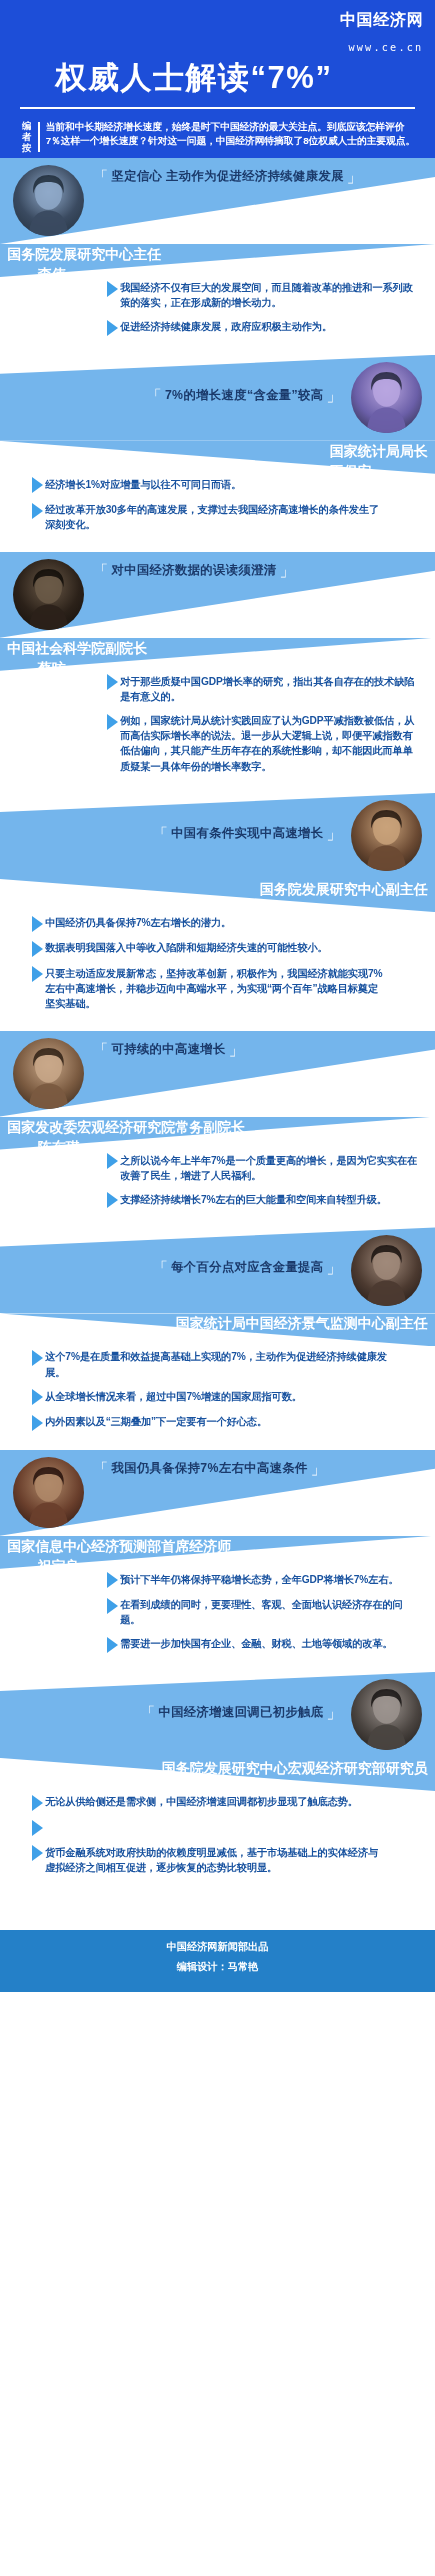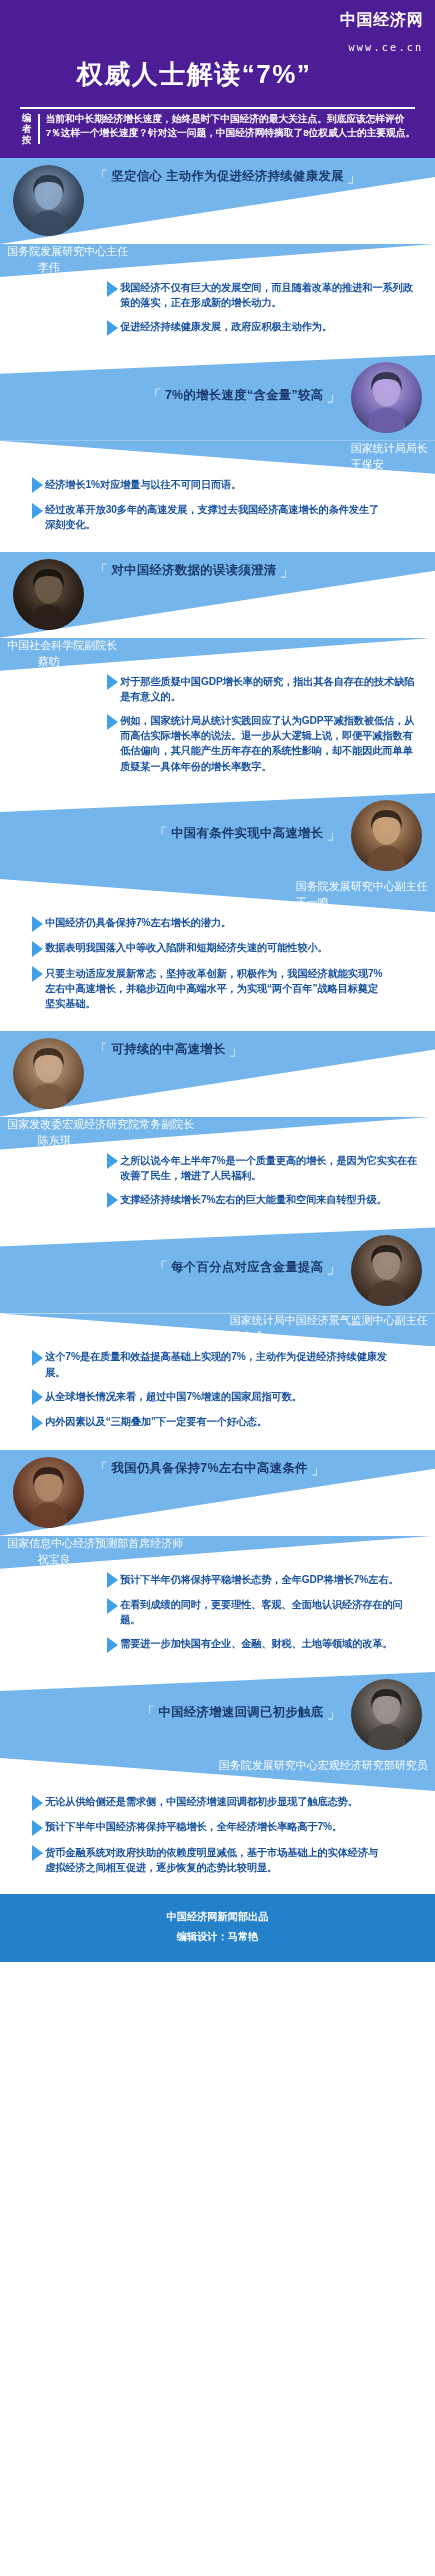--- a/index.html
+++ b/index.html
@@ -15,21 +15,21 @@
   .page {
     width: 435px;
     position: relative;
     background: #ffffff;
     overflow: hidden;
   }
 
   
   .header {
     position: relative;
-    background: #4c1d95;
+    background: #1d4ed8;
     padding: 0 0 10.2px 0;
     height: 158px;
     box-sizing: border-box;
   }
   .brand {
     position: absolute;
     top: 11.6px;
     right: 11.6px;
     text-align: right;
     color: #ffffff;
@@ -48,35 +48,35 @@
     color: #ffffff;
     font-family: "DejaVu Sans Mono", monospace;
   }
   .main-title {
     position: absolute;
     top: 57px;
     left: 0;
     width: 388px;
     text-align: center;
     color: #ffffff;
-    font-size: 26px;
+    font-size: 31px;
     font-weight: bold;
     letter-spacing: 1.5px;
   }
   .title-rule {
     position: absolute;
     top: 107px;
     left: 20.3px;
     width: 395px;
     height: 2.2px;
     background: #ffffff;
   }
   .editor-note {
     position: absolute;
-    top: 112px;
+    top: 120px;
     left: 20.3px;
     width: 397px;
     display: flex;
     align-items: flex-start;
   }
   .editor-tag {
     color: #ffffff;
     font-size: 9.4px;
     font-weight: bold;
     line-height: 1.18;
@@ -178,22 +178,22 @@
   .meta-left .meta-wedge {
     clip-path: polygon(0 0, 435px 0, 0 33px);
   }
   .meta-right .meta-wedge {
     clip-path: polygon(435px 0, 435px 33px, 0 0);
   }
   .meta-text {
     position: absolute;
     z-index: 4;
     color: #ffffff;
-    font-size: 11px;
-    font-weight: normal;
+    font-size: 14px;
+    font-weight: bold;
     line-height: 1.45;
     white-space: nowrap;
   }
   .meta-left .meta-text { left: 7.3px; top: 0px; text-align: left; }
   .meta-right .meta-text { right: 7.3px; top: 0px; }
   .meta-name { display: block; }
   .meta-left .meta-name { padding-left: 30.5px; }
   .meta-right .meta-name { padding-right: 30.5px; }
 
   
@@ -227,24 +227,25 @@
     font-weight: bold;
     line-height: 1.5;
     letter-spacing: -0.1px;
   }
 
   
   .footer {
     background: #2480c8;
     color: #ffffff;
     text-align: center;
-    padding: 13px 0 16px 0;
+    padding: 7px 0 16px 0;
     font-size: 10.2px;
     font-weight: bold;
     line-height: 1.9;
+    margin-top: 36px;
   }
 </style>
 </head>
 <body>
 
 <div class="page">
 
   <div class="header">
     <div class="brand">
       <div class="brand-cn">中国经济网</div>
@@ -589,21 +590,20 @@
           <div class="meta-wedge"></div>
           <div class="meta-text"><span>国务院发展研究中心宏观经济研究部研究员</span><span class="meta-name">张立群</span></div>
         </div>
         <div class="bullets flush">
           <div class="bullet">
             <span class="tri"></span>
             <span class="btext">无论从供给侧还是需求侧，中国经济增速回调都初步显现了触底态势。</span>
           </div>
           <div class="bullet">
             <span class="tri"></span>
-            <span class="btext">预计下半年中国经济将保持平稳增长，全年经济增长率略高于7%。</span>
           </div>
           <div class="bullet">
             <span class="tri"></span>
             <span class="btext">货币金融系统对政府扶助的依赖度明显减低，基于市场基础上的实体经济与虚拟经济之间相互促进，逐步恢复的态势比较明显。</span>
           </div>
         </div>
       </div>
     </div>
 
   <div class="footer">

